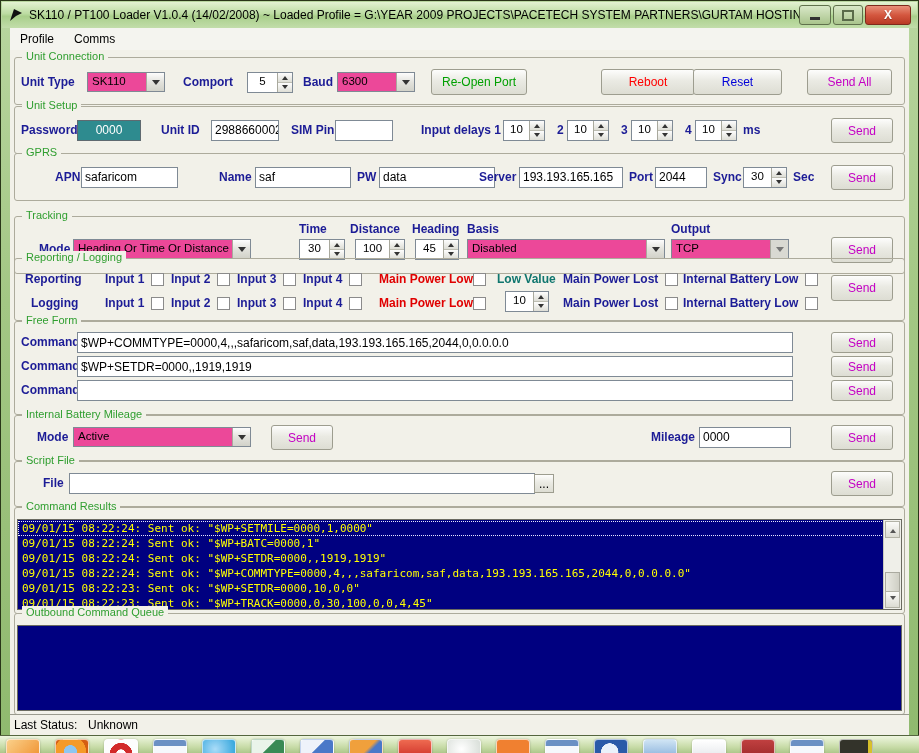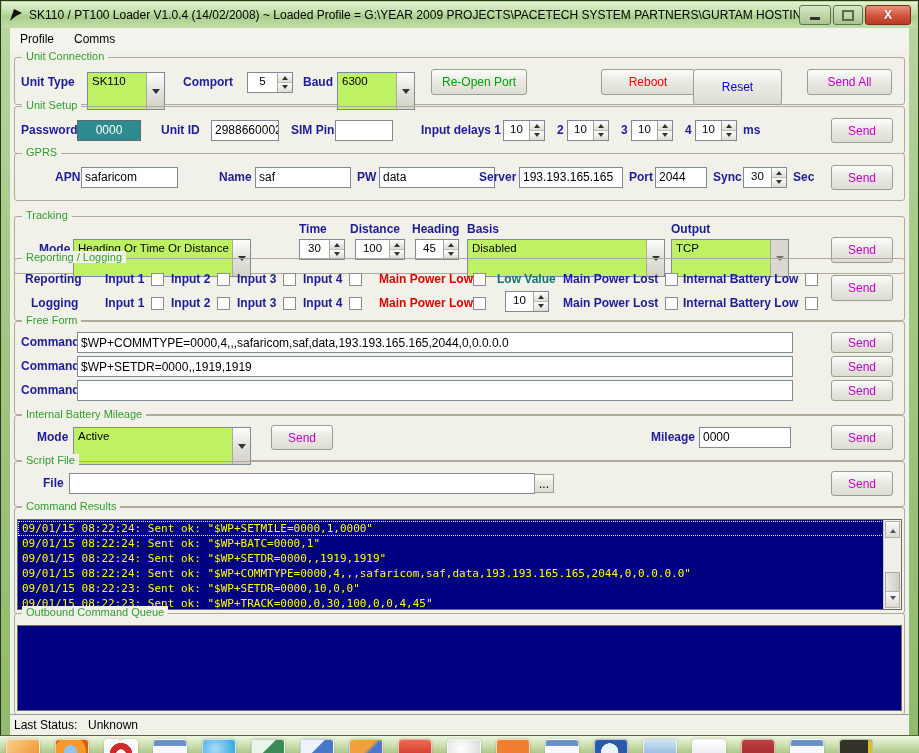--- a/index.html
+++ b/index.html
@@ -33,21 +33,21 @@
   .group{position:absolute;left:4px;right:4px;border:1px solid #adab9c;border-radius:3px}
   .gtitle{position:absolute;top:-8px;left:7px;background:#f2f1e9;padding:0 4px;font-size:11px;color:#2f9e2f;white-space:nowrap}
 
   .nlbl{position:absolute;font-size:12px;font-weight:bold;color:#1c1c96;line-height:21px;white-space:nowrap}
   .rlbl{color:#e00000}.blbl{color:#0f766e}
   .tbx{position:absolute;height:21px;box-sizing:border-box;border:1px solid #7f8a95;background:#fff;
        font-family:"Liberation Sans",sans-serif;font-size:12px;color:#000;padding:0 3px;line-height:19px;white-space:nowrap;overflow:hidden}
   input.tbx{outline:none}
   .teal{background:#2e8b8f;color:#fff;text-align:center;border-color:#5f6a70}
 
-  .combo{position:absolute;height:38px;box-sizing:border-box;border:1px solid #7f8a95;background:#bef264}
+  .combo{position:absolute;height:20px;box-sizing:border-box;border:1px solid #7f8a95;background:#ec4899}
   .cval{position:absolute;left:4px;top:2px;right:19px;font-size:11.5px;color:#000;white-space:nowrap;overflow:hidden}
   .dd{position:absolute;right:0;top:0;bottom:0;width:17px;background:linear-gradient(180deg,#fdfdfd,#e3e3dd 50%,#d2d2c9);
       border-left:1px solid #a9a99d;display:flex;align-items:center;justify-content:center}
   .tri{width:0;height:0;border:4px solid transparent;border-top:5px solid #333;margin-top:5px}
   .combo.disabled .dd{background:#d9d9d2}.combo.disabled .tri{border-top-color:#777}
 
   .spin{position:absolute;height:21px;box-sizing:border-box;border:1px solid #7f8a95;background:#fff}
   .sval{position:absolute;left:0;right:15px;top:2px;text-align:center;font-size:11.5px;color:#000}
   .ud{position:absolute;right:0;top:0;bottom:0;width:14px;border-left:1px solid #a9a99d;display:flex;flex-direction:column}
   .u,.d{flex:1;background:linear-gradient(180deg,#fdfdfd,#dedeD6);display:flex;align-items:center;justify-content:center;border-bottom:1px solid #bdbdb2}
@@ -147,21 +147,21 @@
     </div>
     <div class="nlbl" style="left:288px;top:14px">Baud</div>
     <div class="combo" style="left:322px;top:14px;width:78px">
       <span class="cval">6300</span>
       <span class="dd">
           <span class="tri"></span>
         </span>
     </div>
     <div class="btn c-green" style="left:416px;top:11px;width:96px;height:26px">Re-Open Port</div>
     <div class="btn c-red" style="left:586px;top:11px;width:94px;height:26px">Reboot</div>
-    <div class="btn c-blue" style="left:678px;top:11px;width:89px;height:36px">Reset</div>
+    <div class="btn c-blue" style="left:678px;top:11px;width:89px;height:26px">Reset</div>
     <div class="btn c-mag" style="left:792px;top:11px;width:85px;height:26px">Send All</div>
   </div>
 
   <div class="group" style="top:56px;height:46px">
     <span class="gtitle">Unit Setup</span>
     <div class="nlbl" style="left:6px;top:13px">Password</div>
     <div class="tbx teal" style="left:62px;top:13px;width:64px">0000</div>
     <div class="nlbl" style="left:146px;top:13px">Unit ID</div>
     <div class="tbx" style="left:196px;top:13px;width:68px">2988660002</div>
     <div class="nlbl" style="left:276px;top:13px">SIM Pin</div>

